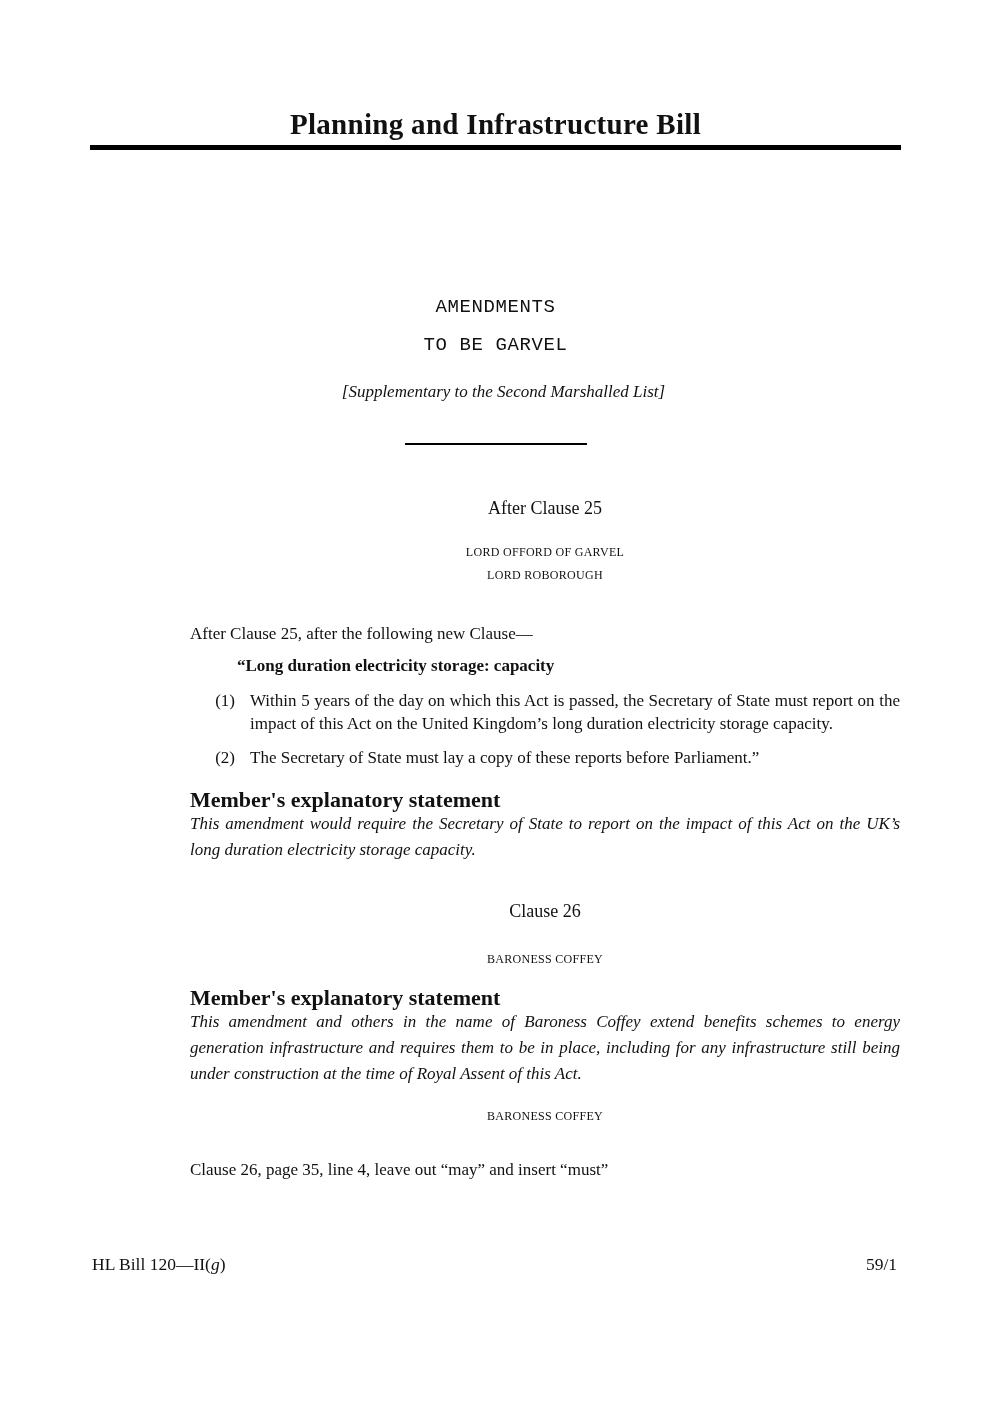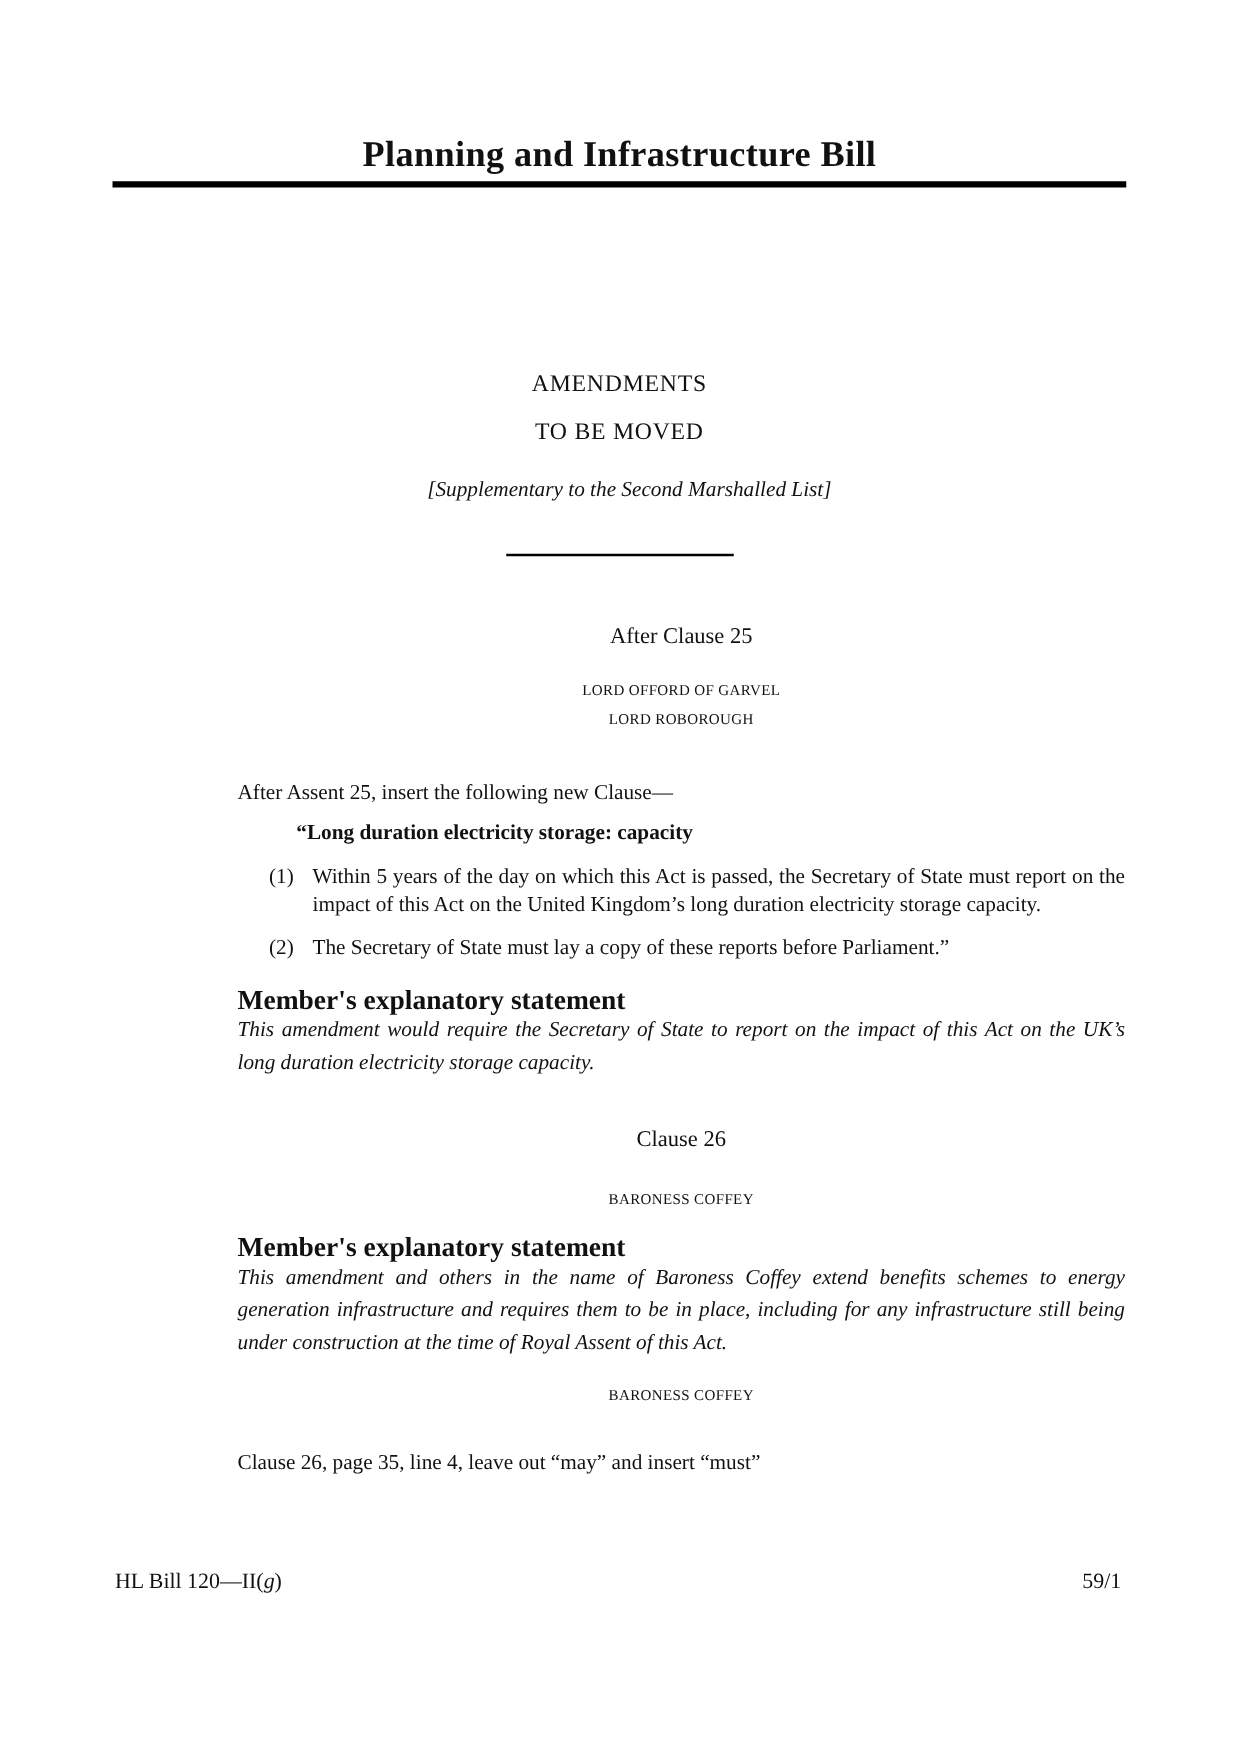--- a/index.html
+++ b/index.html
@@ -29,20 +29,21 @@
     border-bottom: 2px solid #000;
   }
 
   
   .masthead { position: absolute; top: 296px; left: 0; width: 100%; text-align: center; }
   .mast-line {
     font-size: 19px;
     letter-spacing: 0.6px;
     margin-bottom: 15px;
     line-height: 23px;
+    font-family: Liberation Mono, monospace;
   }
   .mast-note {
     font-size: 17px;
     font-style: italic;
     margin-top: 24px;
     line-height: 21px;
     padding-left: 16px;
   }
   .short-rule {
     width: 182px;
@@ -101,32 +102,32 @@
 
 <div class="page">
 
   <header>
     <h1 class="bill-title">Planning and Infrastructure Bill</h1>
     <div class="double-rule"></div>
   </header>
 
   <section class="masthead">
     <div class="mast-line">AMENDMENTS</div>
-    <div class="mast-line">TO BE MOVED</div>
+    <div class="mast-line">TO BE GARVEL</div>
     <div class="mast-note">[Supplementary to the Second Marshalled List]</div>
     <div class="short-rule"></div>
   </section>
 
   <section class="content section-after-25">
     <h2 class="clause-heading">After Clause 25</h2>
     <div class="s1-movers">
       <div class="mover">LORD OFFORD OF GARVEL</div>
       <div class="mover">LORD ROBOROUGH</div>
     </div>
-    <p class="body-text s1-instruction">After Assent 25, insert the following new Clause—</p>
+    <p class="body-text s1-instruction">After Clause 25, after the following new Clause—</p>
     <p class="clause-title s1-clause-title">“Long duration electricity storage: capacity</p>
     <div class="sub s1-sub1">
       <span class="num">(1)</span>
       <span class="sub-text">Within 5 years of the day on which this Act is passed, the Secretary of State must report on the impact of this Act on the United Kingdom’s long duration electricity storage capacity.</span>
     </div>
     <div class="sub s1-sub2">
       <span class="num">(2)</span>
       <span class="sub-text">The Secretary of State must lay a copy of these reports before Parliament.”</span>
     </div>
     <p class="exp-label s1-exp-label">Member's explanatory statement</p>

